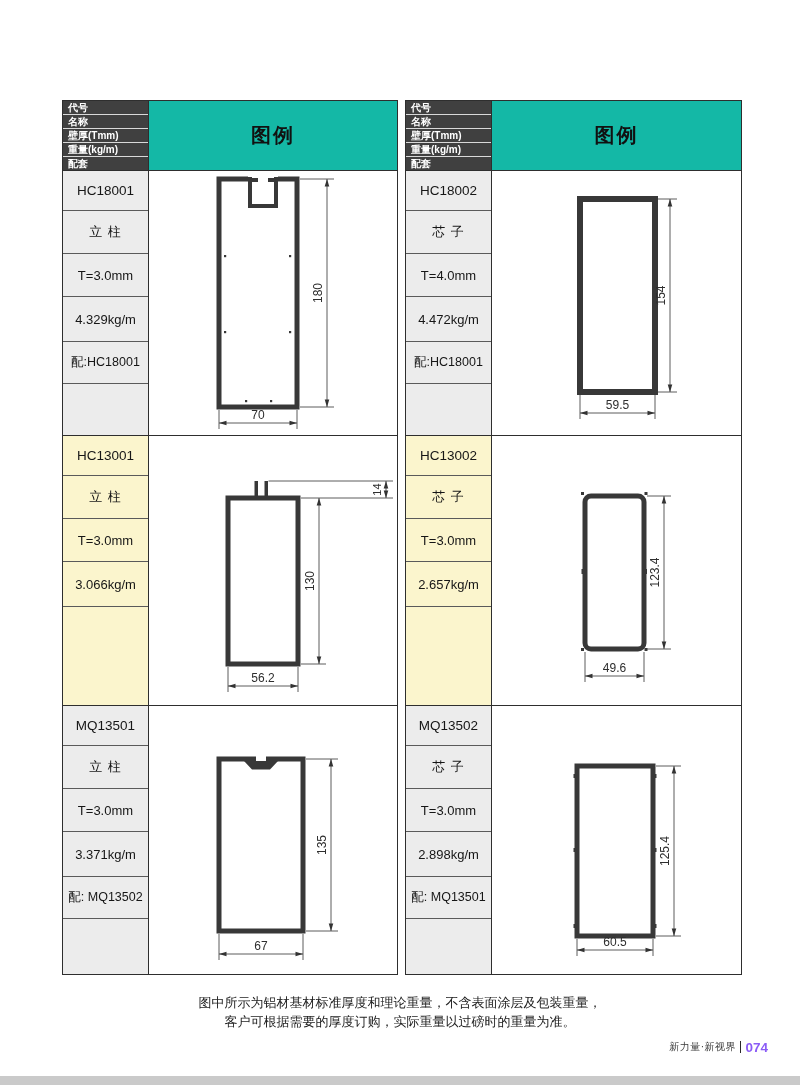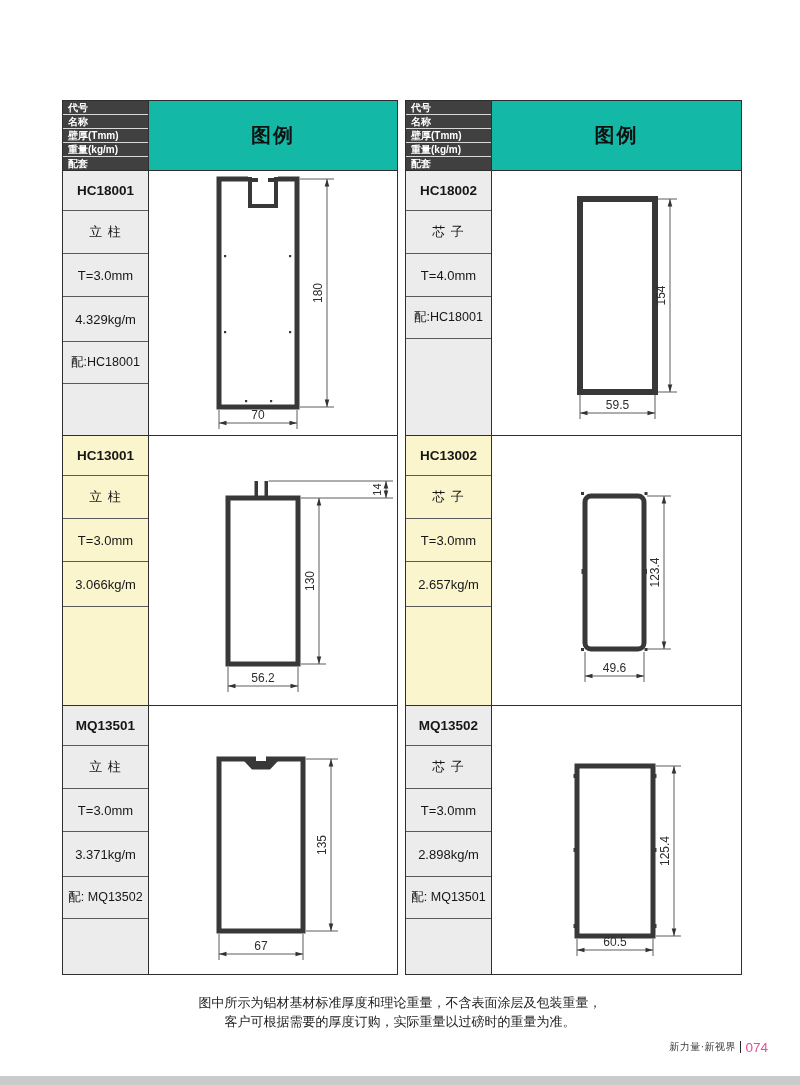--- a/index.html
+++ b/index.html
@@ -14,39 +14,39 @@
   .hlabels{width:86px;flex:none;display:flex;flex-direction:column;border-right:1px solid #2e2e2e}
   .hlabel{flex:1;background:#404040;color:#fff;font-size:10px;font-weight:bold;display:flex;align-items:center;padding-left:5px;border-bottom:1px solid #d9d9d9;white-space:nowrap;overflow:hidden}
   .hlabel:last-child{border-bottom:none}
   .hlegend{flex:1;background:#14b8a6;display:flex;align-items:center;justify-content:center;font-size:20px;font-weight:bold;color:#111;letter-spacing:2px}
 
   .prow{flex:none;display:flex;border-bottom:1px solid #2e2e2e;background:#fff}
   .prow:last-child{border-bottom:none}
   .r1{height:265px}.r2{height:270px}.r3{height:270px}
   .spec{width:86px;flex:none;display:flex;flex-direction:column;border-right:1px solid #2e2e2e}
   .cell{flex:none;display:flex;align-items:center;justify-content:center;font-size:13px;color:#161616;border-bottom:1px solid #5a5a5a;white-space:nowrap;overflow:hidden}
-  .h1{height:40px;font-weight:bold;font-size:13.5px}
+  .h1{height:40px;font-weight:normal;font-size:13.5px}
   .h2{height:43px;letter-spacing:1px}
   .h3{height:43px}
   .h4{height:45px}
   .h5{height:42px;font-size:12.5px}
   .filler{flex:1;border-bottom:none}
   .bg-gray .cell{background:#ECECEC}
   .bg-yellow .cell{background:#FBF5CD}
 
   .dwg{flex:1;position:relative;background:#fff}
   .dwg svg{position:absolute;left:0;top:0;width:100%;height:100%}
   .dwg text{font-family:"Liberation Sans","DejaVu Sans",sans-serif}
 
   .note{position:absolute;top:993px;left:0;width:800px;text-align:center;font-size:13px;line-height:19px;color:#222}
 
   .brandline{position:absolute;top:1040px;right:32px;height:14px;display:flex;align-items:center}
   .brand-small{font-size:10px;color:#3a3a3a;font-weight:normal;letter-spacing:0.5px}
   .brand-sep{width:1.5px;height:12px;background:#2a2a2a;margin:0 4px}
-  .page-no{font-size:13.5px;font-weight:normal;color:#ec4899}
+  .page-no{font-size:13.5px;font-weight:bold;color:#8b5cf6}
 
   .bottombar{position:absolute;left:0;bottom:0;width:800px;height:9px;background:#cacaca}
 </style>
 </head>
 <body>
 
 <div class="sheet">
 
   <div class="ptable" id="table-left">
     <div class="thead">
@@ -175,20 +175,21 @@
         <div class="hlabel">配套</div>
       </div>
       <div class="hlegend">图例</div>
     </div>
 
     <div class="prow r1 bg-gray">
       <div class="spec">
         <div class="cell h1">HC18002</div>
         <div class="cell h2">芯 子</div>
         <div class="cell h3">T=4.0mm</div>
+        <div class="cell h4">4.472kg/m</div>
         <div class="cell h5">配:HC18001</div>
         <div class="cell filler"></div>
       </div>
       <div class="dwg">
           <svg id="dwg-1-0">
             <rect x="88" y="28" width="75" height="193" fill="none" stroke="#383838" stroke-width="6" rx="0"></rect>
             <line x1="166" y1="28" x2="185" y2="28" stroke="#4a4a4a" stroke-width="0.9"></line>
             <line x1="166" y1="221" x2="185" y2="221" stroke="#4a4a4a" stroke-width="0.9"></line>
             <line x1="178" y1="28" x2="178" y2="221" stroke="#4a4a4a" stroke-width="0.9"></line>
             <polygon points="178,28 175.7,35.5 180.3,35.5" fill="#333"></polygon>

